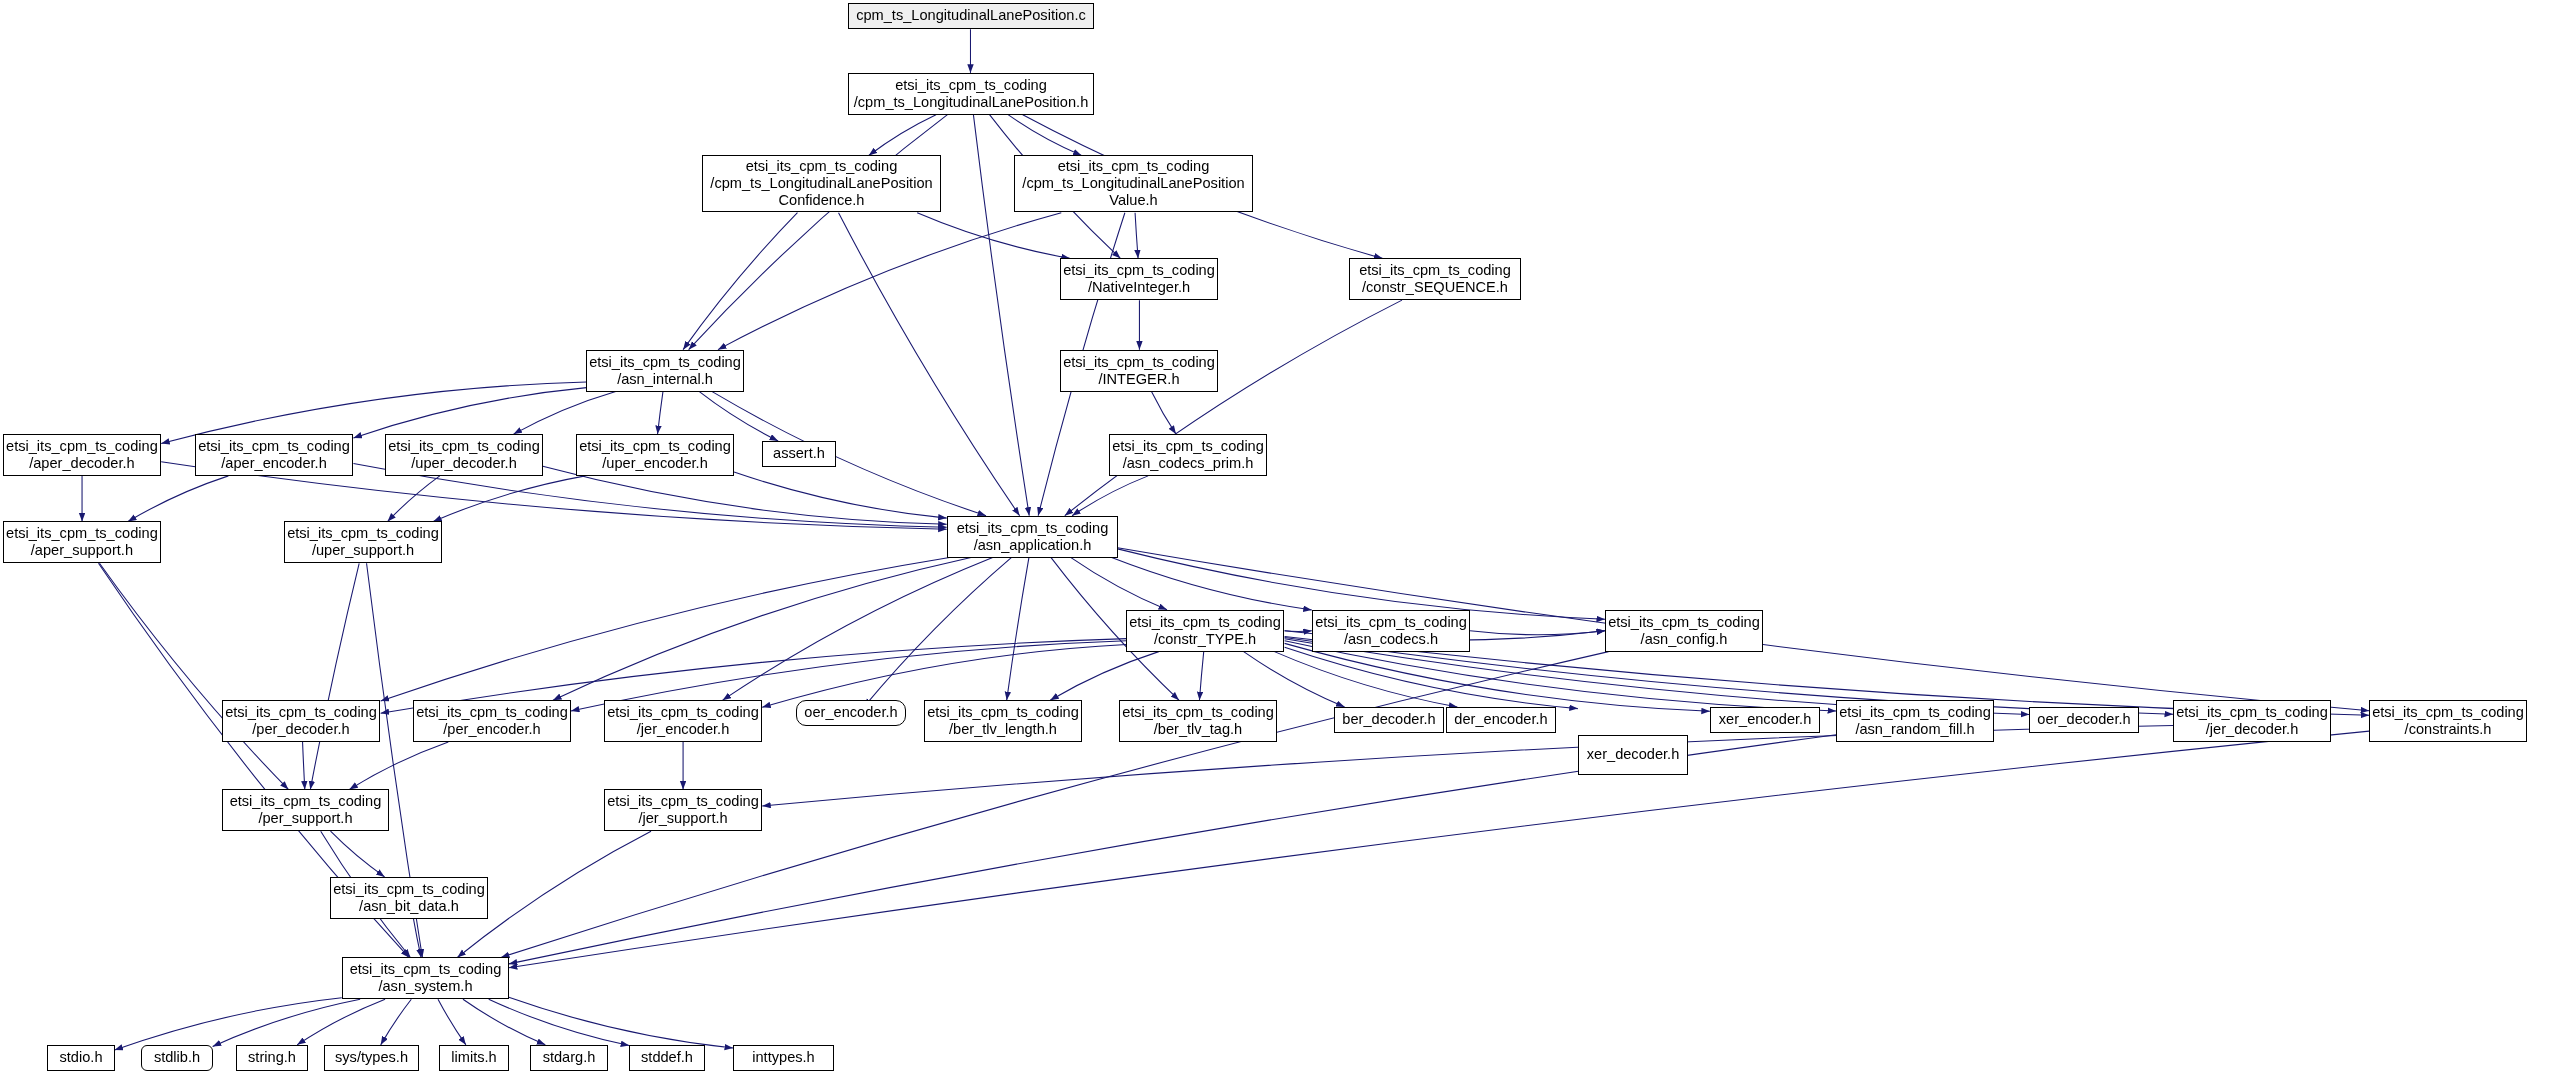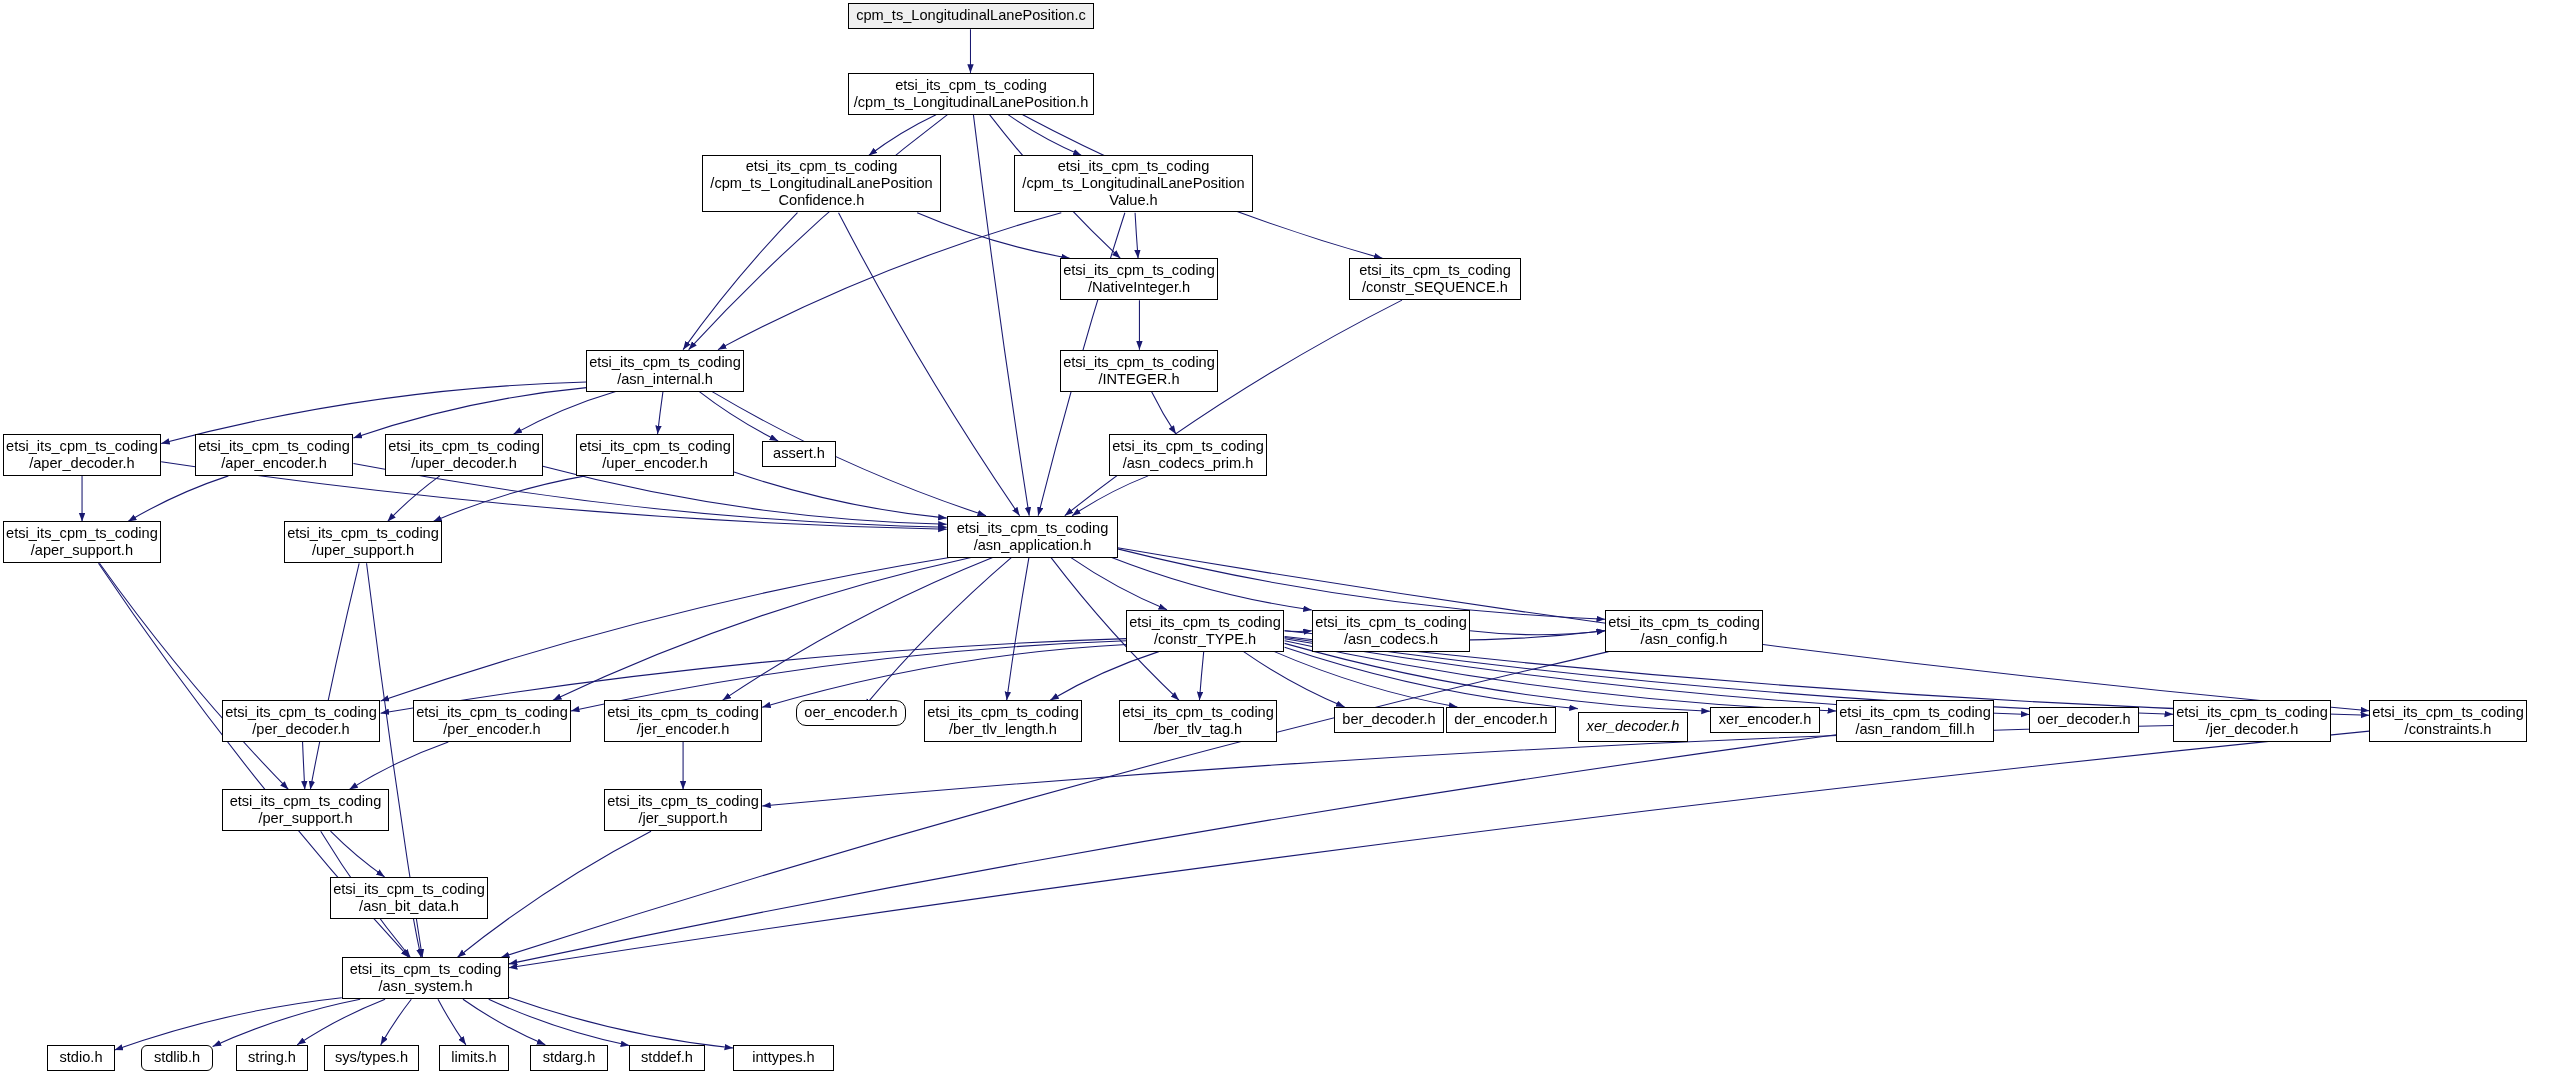--- a/index.html
+++ b/index.html
@@ -185,21 +185,21 @@
 /per_encoder.h</div>
       <div class="node" style="left: 604px; top: 700px; width: 158px; height: 42px;">etsi_its_cpm_ts_coding
 /jer_encoder.h</div>
       <div class="node" style="left: 796px; top: 700px; width: 110px; height: 26px; border-radius: 10px;">oer_encoder.h</div>
       <div class="node" style="left: 924px; top: 700px; width: 158px; height: 42px;">etsi_its_cpm_ts_coding
 /ber_tlv_length.h</div>
       <div class="node" style="left: 1119px; top: 700px; width: 158px; height: 42px;">etsi_its_cpm_ts_coding
 /ber_tlv_tag.h</div>
       <div class="node" style="left: 1314px; top: 707px; width: 110px; height: 26px; margin-left: 20px;">ber_decoder.h</div>
       <div class="node" style="left: 1446px; top: 707px; width: 110px; height: 26px;">der_encoder.h</div>
-      <div class="node" style="left: 1578px; top: 712px; width: 110px; height: 30px; font-style: italic;">xer_decoder.h</div>
+      <div class="node" style="left: 1578px; top: 735px; width: 110px; height: 40px;">xer_decoder.h</div>
       <div class="node" style="left: 1710px; top: 707px; width: 110px; height: 26px;">xer_encoder.h</div>
       <div class="node" style="left: 1836px; top: 700px; width: 158px; height: 42px;">etsi_its_cpm_ts_coding
 /asn_random_fill.h</div>
       <div class="node" style="left: 2029px; top: 707px; width: 110px; height: 26px;">oer_decoder.h</div>
       <div class="node" style="left: 2173px; top: 700px; width: 158px; height: 42px;">etsi_its_cpm_ts_coding
 /jer_decoder.h</div>
       <div class="node" style="left: 2369px; top: 700px; width: 158px; height: 42px;">etsi_its_cpm_ts_coding
 /constraints.h</div>
       <div class="node" style="left: 222px; top: 789px; width: 167px; height: 42px;">etsi_its_cpm_ts_coding
 /per_support.h</div>

